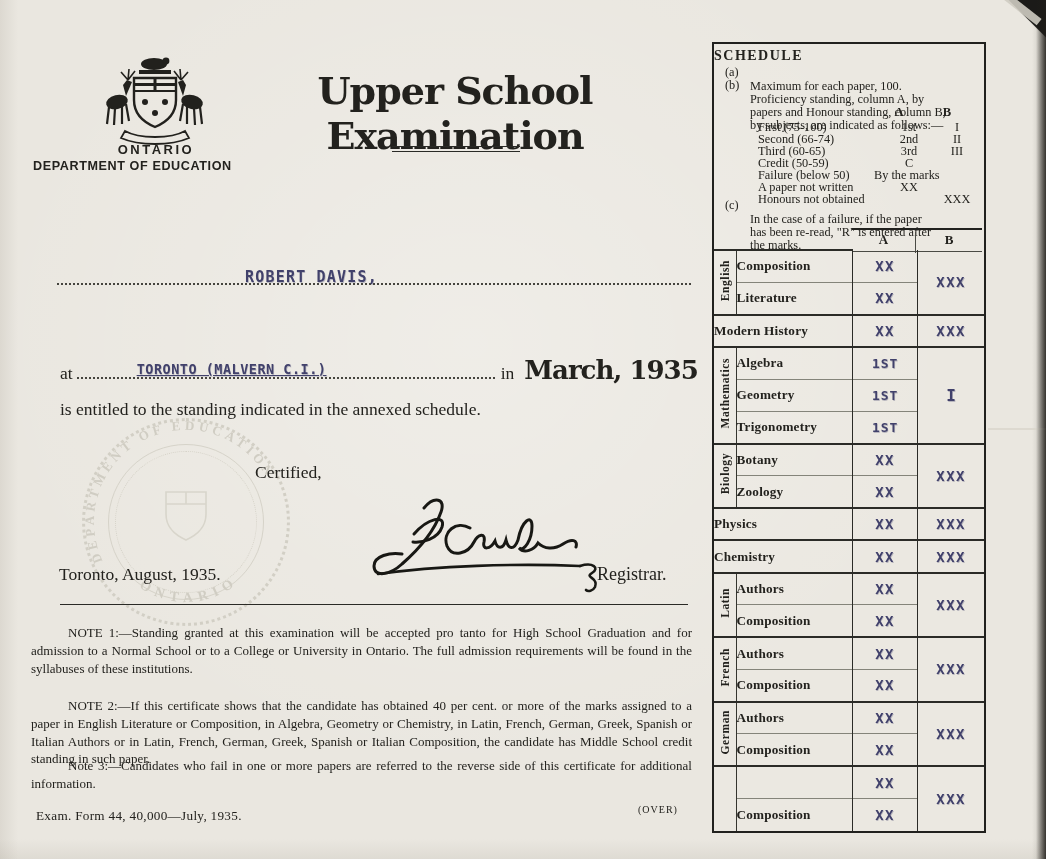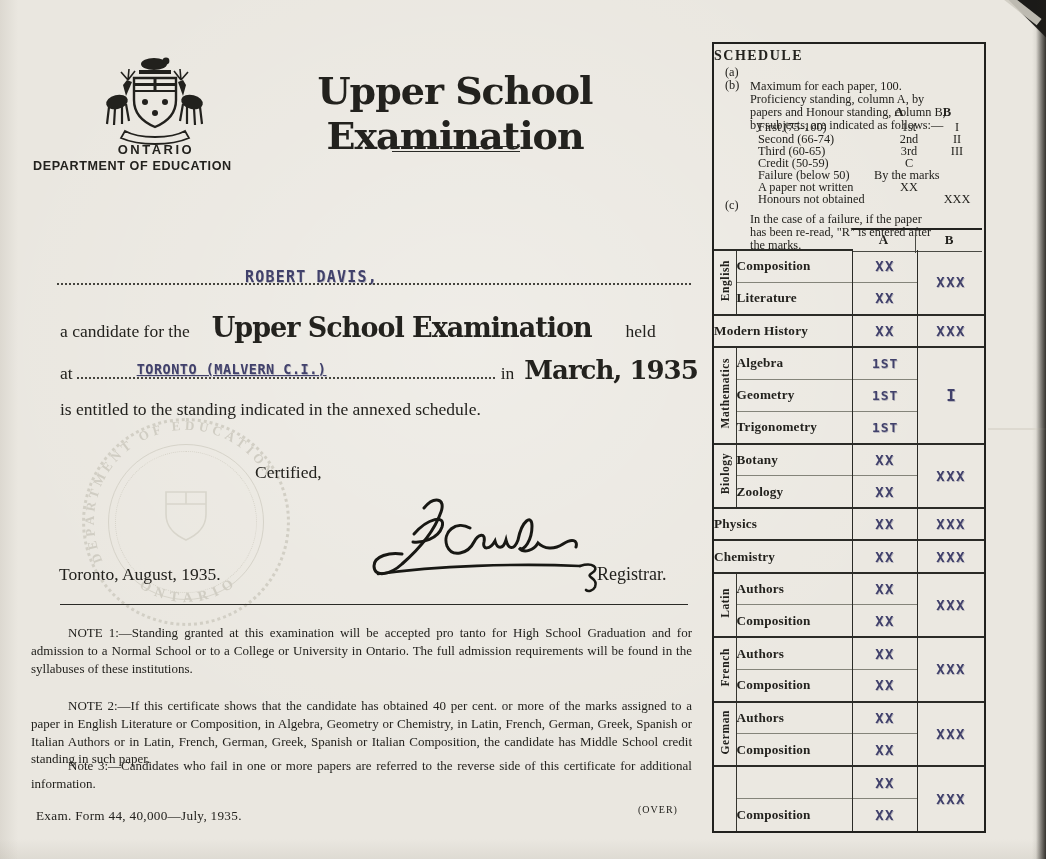--- a/index.html
+++ b/index.html
@@ -162,23 +162,20 @@
         <line x1="84" y1="86" x2="124" y2="86"></line>
         <line x1="104" y1="74" x2="104" y2="86"></line>
       </g>
     </svg>
   </div>
 
   <div class="abs name-line dotline z1">
     <span class="typed name-typed">ROBERT DAVIS,</span>
   </div>
 
-  <div class="abs cand-line z1">
-    <span class="small">a candidate for the</span><span class="blackletter big">Upper School Examination</span><span class="small held">held</span>
-  </div>
 
   <div class="abs at-line z1">
     <span class="small">at</span><span class="atdots dotline"><span class="typed loc-typed">TORONTO (MALVERN C.I.)</span></span><span class="small">in</span><span class="blackletter big">March, 1935</span>
   </div>
 
   <div class="abs entitled z1">is entitled to the standing indicated  in the annexed schedule.</div>
 
   <div class="abs certified z1">Certified,</div>
 
   <svg class="abs z1" style="left:366px;top:492px;" width="250" height="104" viewBox="0 0 250 104">

